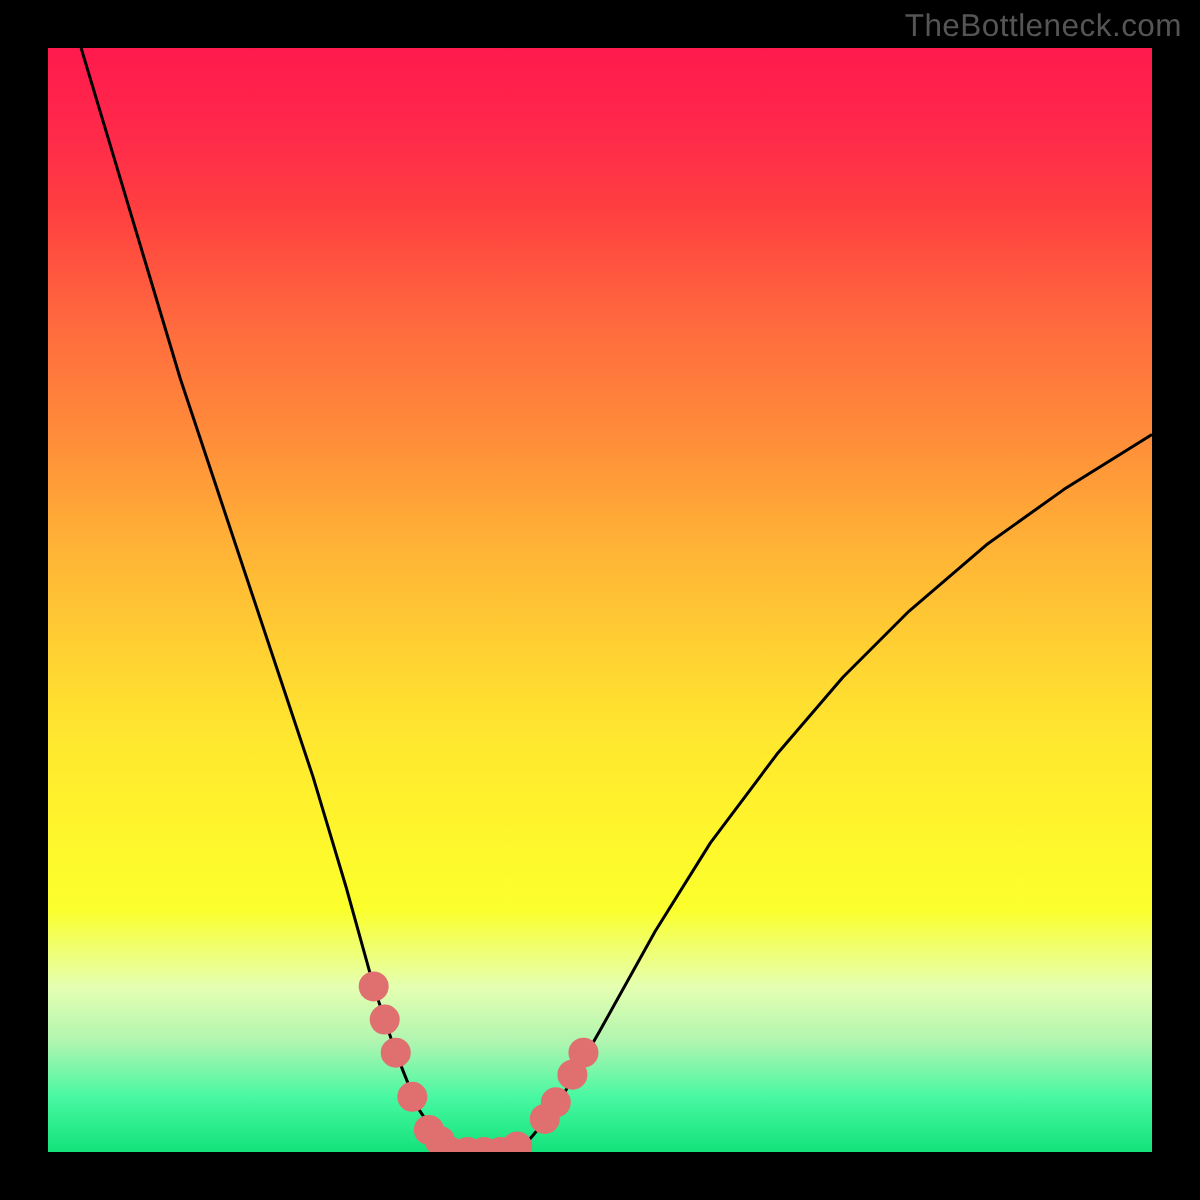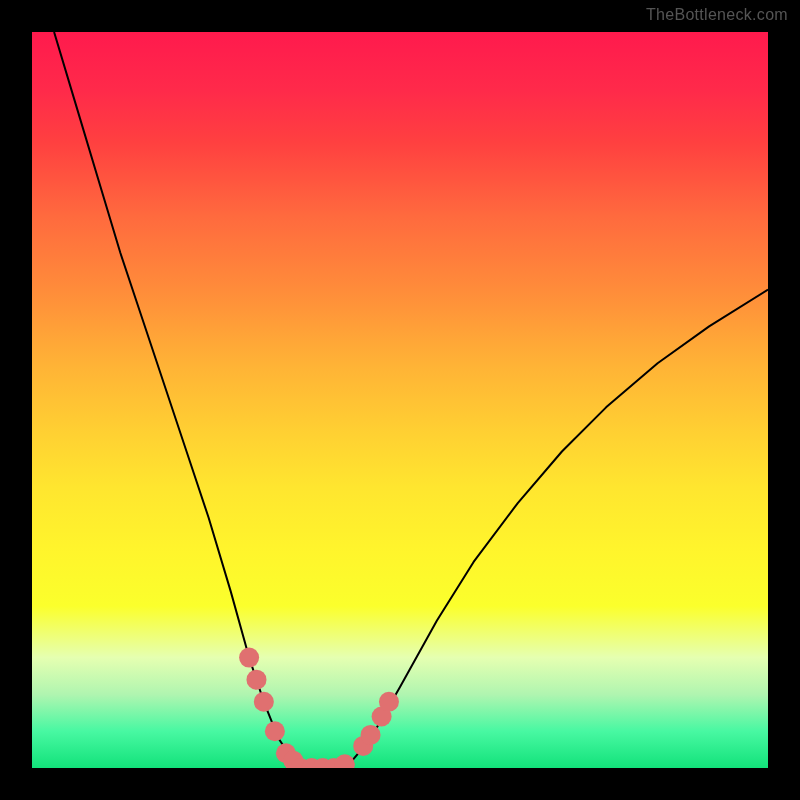--- a/index.html
+++ b/index.html
@@ -40,21 +40,21 @@
       #b0f5b0 90%,
       #48f8a2 95%,
       #12e27a 100%
     );
   }
   .watermark {
     position: absolute;
     top: 6px;
     right: 12px;
     color: #555555;
-    font-size: 16px;
+    font-size: 21px;
     letter-spacing: 0.3px;
     user-select: none;
   }
   svg.overlay {
     position: absolute;
     top: 0;
     left: 0;
   }
 </style>
 </head>

